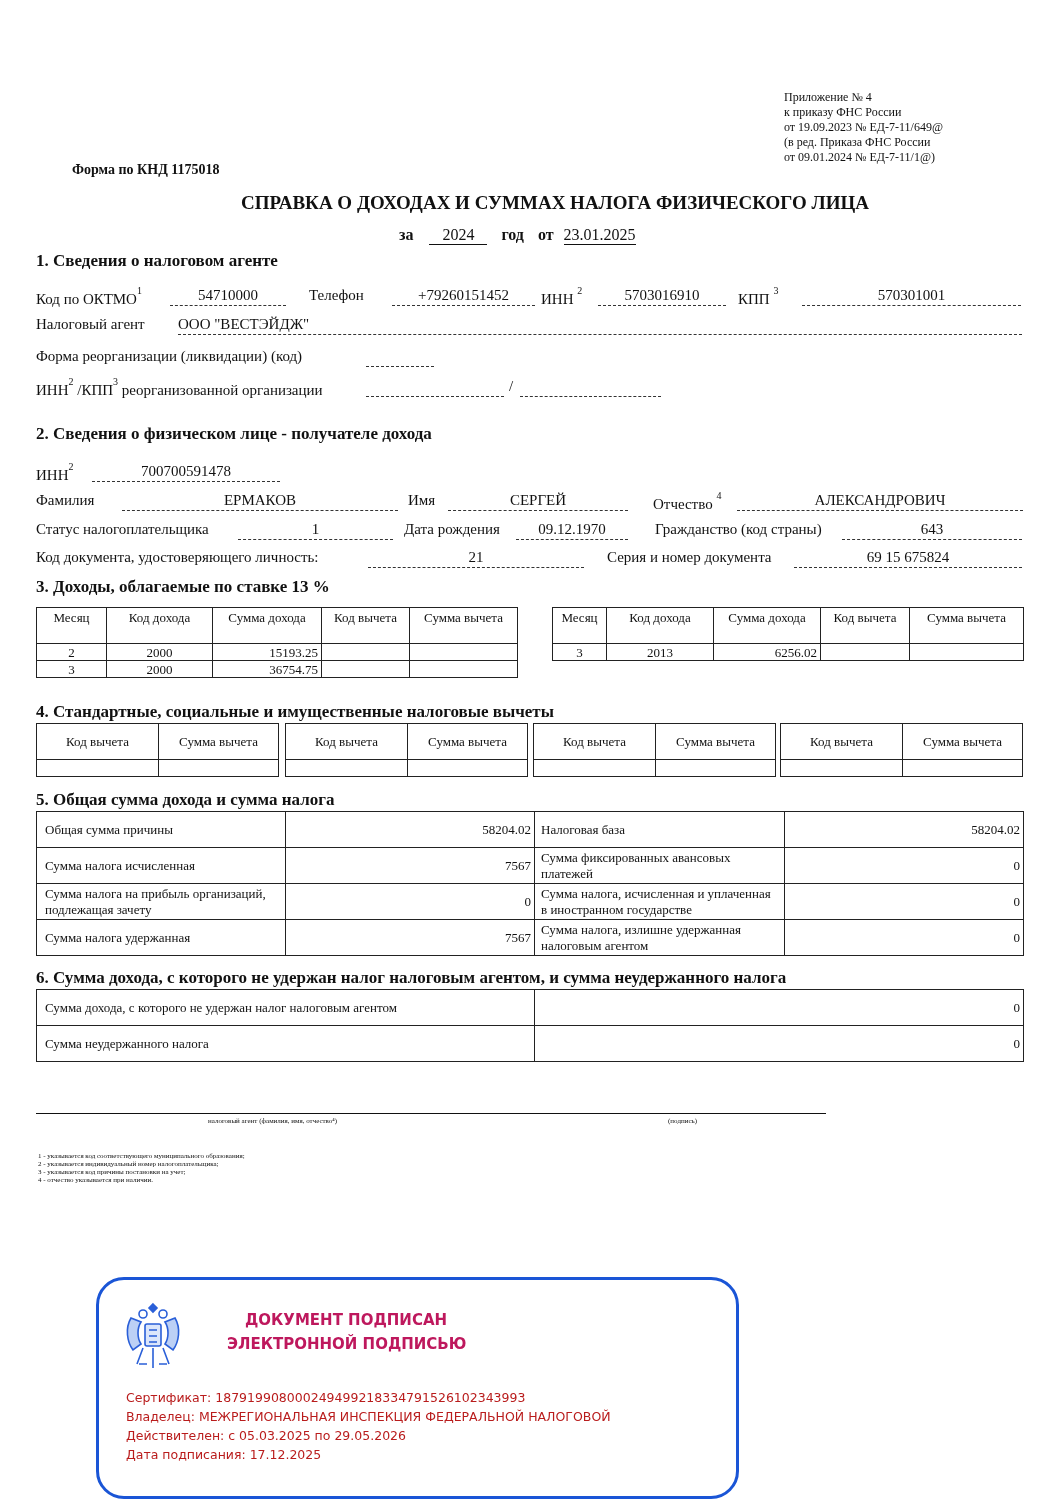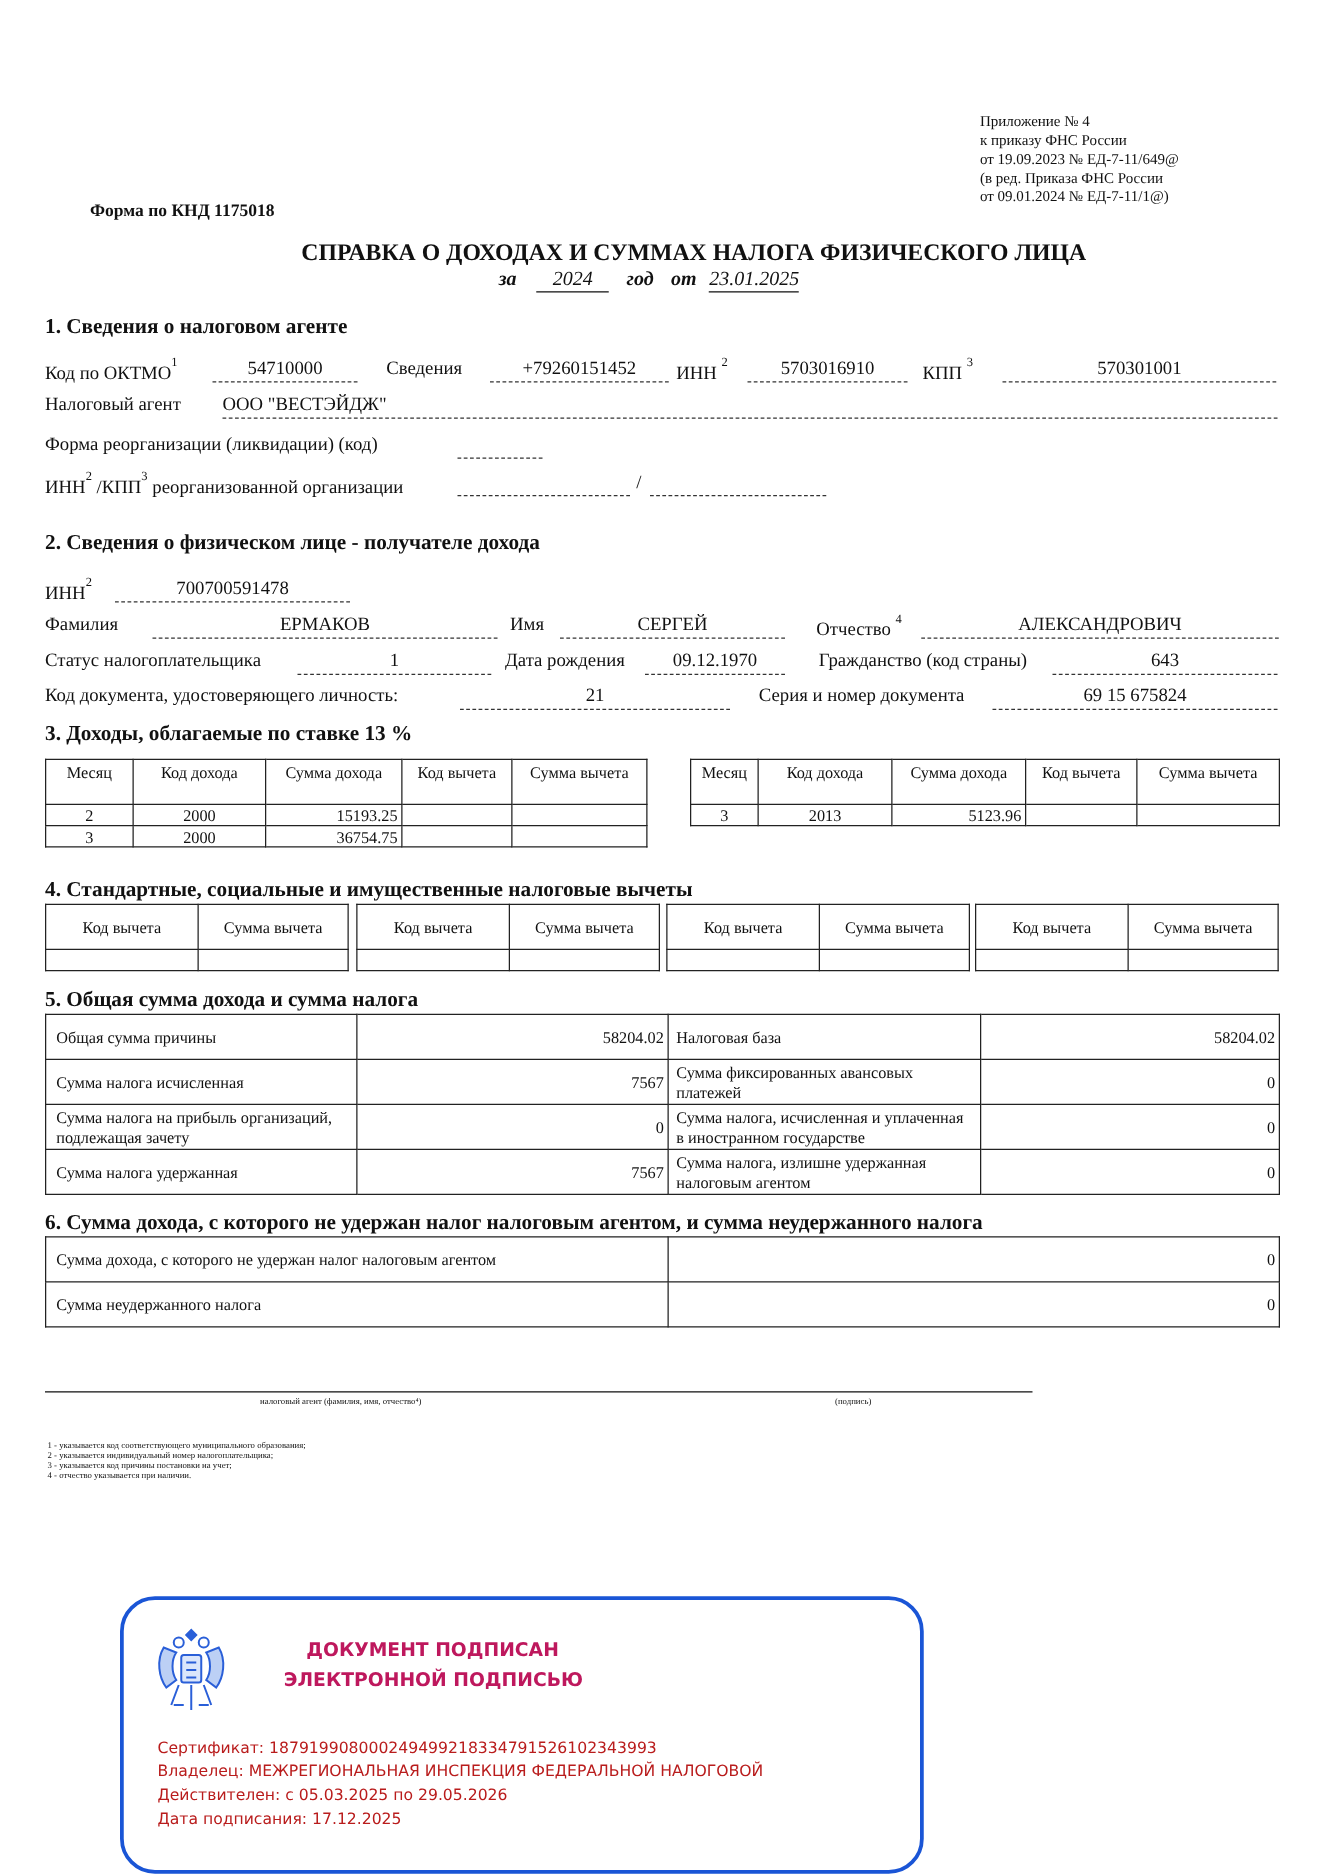--- a/index.html
+++ b/index.html
@@ -2,21 +2,21 @@
 <html><head>
 <meta charset="utf-8">
 <style>
   * { box-sizing: border-box; margin: 0; padding: 0; }
   html, body { width: 1060px; height: 1500px; background: #ffffff; overflow: hidden; }
   body { position: relative; font-family: "Liberation Serif", serif; color: #111; font-size: 15px; }
   .abs { position: absolute; }
   .appendix { left: 784px; top: 90px; font-size: 12px; line-height: 15px; }
   .form-code { left: 72px; top: 162px; font-weight: bold; font-size: 14px; }
   .title { left: 0; width: 1110px; text-align: center; top: 192px; font-weight: bold; font-size: 19px; }
-  .yearline { left: 399px; top: 215px; font-weight: bold; font-size: 16px; white-space: nowrap; font-style: italic; }
+  .yearline { left: 399px; top: 226px; font-weight: bold; font-size: 16px; white-space: nowrap; }
   .yearline .val { display: inline-block; font-weight: normal; border-bottom: 1px solid #111; text-align: center; line-height: 18px; }
   h2.sec { position: absolute; left: 36px; font-size: 17px; font-weight: bold; }
   .row { position: absolute; left: 36px; white-space: nowrap; font-size: 15px; height: 22px; }
   .row > * { position: absolute; top: 0; }
   .lbl { line-height: 20px; }
   sup { font-size: 10px; position: relative; top: -4px; }
   .fld { border-bottom: 1px dashed #333; text-align: center; line-height: 20px; height: 21px; }
   table { border-collapse: collapse; position: absolute; font-size: 13px; }
   td, th { border: 1px solid #222; font-weight: normal; }
   .inc th { text-align: center; line-height: 15px; vertical-align: top; padding-top: 2px; }
@@ -53,21 +53,21 @@
   <span class="val" style="width:58px;margin-left:12px;">2024</span>
   <span style="margin-left:10px;">год</span>
   <span style="margin-left:10px;">от</span>
   <span class="val" style="width:72px;margin-left:6px;">23.01.2025</span>
 </div>
 
 <h2 class="sec" style="top:251px;">1. Сведения о налоговом агенте</h2>
 <div class="row" style="top:285px;width:990px;">
   <span class="lbl" style="left:0;"><span>Код по ОКТМО</span><sup>1</sup></span>
   <span class="fld" style="left:134px;width:116px;">54710000</span>
-  <span class="lbl" style="left:273px;">Сведения</span>
+  <span class="lbl" style="left:273px;">Телефон</span>
   <span class="fld" style="left:356px;width:143px;">+79260151452</span>
   <span class="lbl" style="left:505px;"><span>ИНН</span> <sup>2</sup></span>
   <span class="fld" style="left:562px;width:128px;">5703016910</span>
   <span class="lbl" style="left:702px;"><span>КПП</span> <sup>3</sup></span>
   <span class="fld" style="left:766px;width:219px;">570301001</span>
 </div>
 <div class="row" style="top:314px;width:990px;">
   <span class="lbl" style="left:0;">Налоговый агент</span>
   <span class="fld" style="left:142px;width:844px;text-align:left;">ООО "ВЕСТЭЙДЖ"</span>
 </div>
@@ -141,21 +141,21 @@
       <tr style="height:36px;">
     <th style="width:54px;">Месяц</th>
     <th style="width:107px;">Код дохода</th>
     <th style="width:107px;">Сумма дохода</th>
     <th style="width:89px;">Код вычета</th>
     <th>Сумма вычета</th>
   </tr>
   <tr>
     <td>3</td>
     <td>2013</td>
-    <td class="r">5123.96</td>
+    <td class="r">6256.02</td>
     <td></td>
     <td></td>
   </tr>
 </tbody>
   </table>
 
 <h2 class="sec" style="top:702px;">4. Стандартные, социальные и имущественные налоговые вычеты</h2>
 <table class="ded" style="left:36px;top:723px;width:243px;">
   <tbody>
       <tr>

